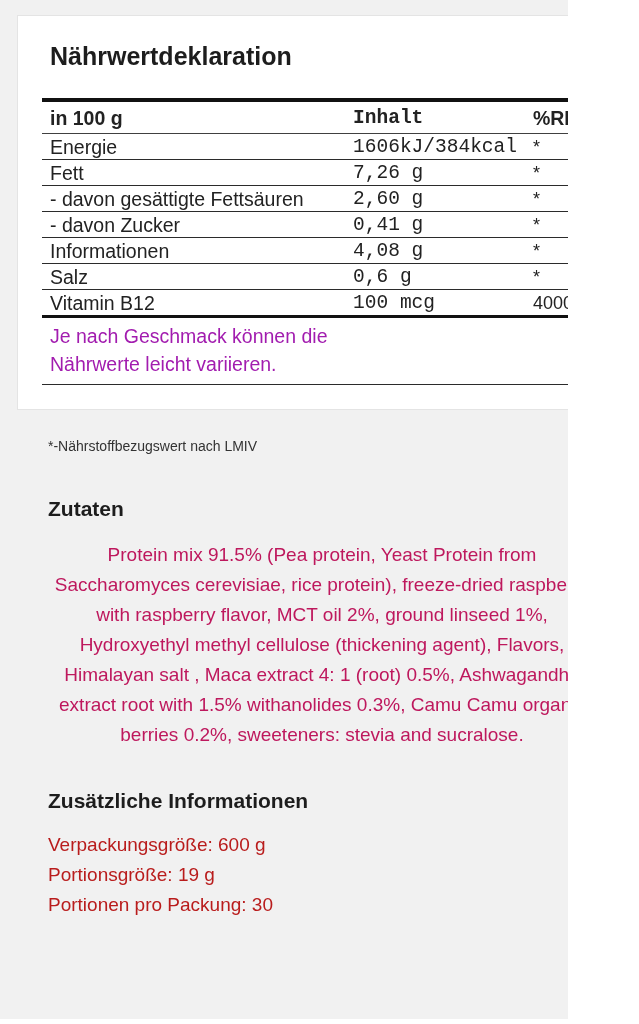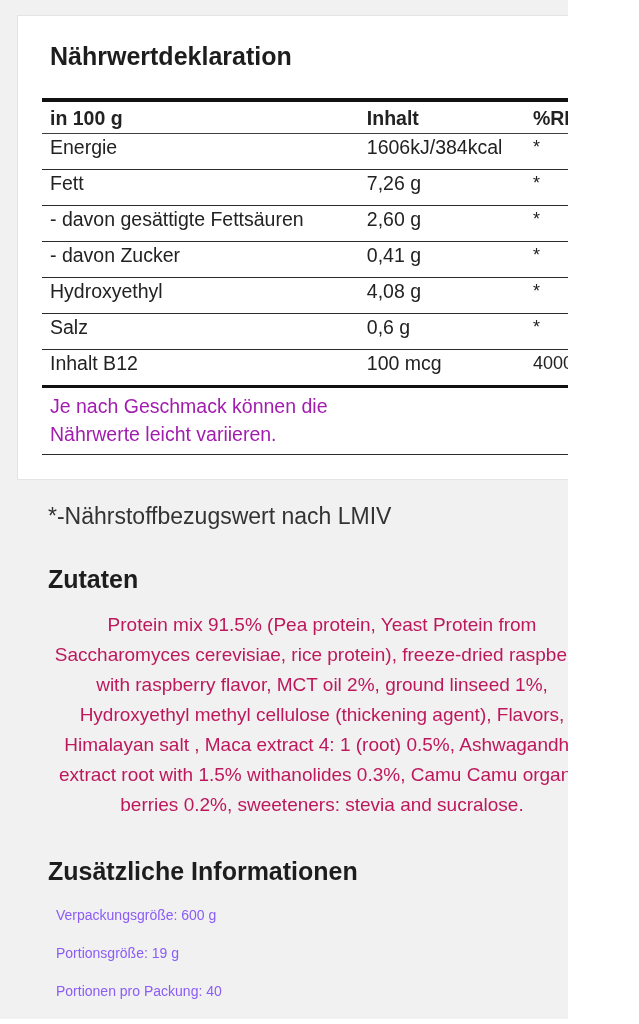--- a/index.html
+++ b/index.html
@@ -41,70 +41,70 @@
     color: #222222;
   }
   table.nutrition th {
     text-align: left;
     font-weight: bold;
     padding: 5px 8px 4px 8px;
     border-bottom: 1px solid #404040;
     line-height: 22px;
   }
   table.nutrition td {
-    padding: 2px 8px 10px 8px;
+    padding: 2px 8px 0 8px;
     line-height: 23px;
     border-bottom: 1.5px solid #2b2b2b;
   }
   table.nutrition tbody tr:last-child td {
     border-bottom: 3.5px solid #111111;
   }
   .c1 { width: 58%; }
-  .c2 { width: 30%; }
+  .c2 { width: 30%; font-family: Liberation Mono, monospace; }
   .c3 { width: 12%; white-space: nowrap; }
   td.c3 { vertical-align: top; font-size: 18px; }
   .footnote-cell {
     padding: 4px 8px 6px 8px !important;
     border-bottom: 1.5px solid #2b2b2b !important;
   }
   .footnote {
     max-width: 320px;
     line-height: 28px;
     color: #a21caf;
   }
   .below {
     padding: 0 26px 0 31px;
     color: #3b3b3b;
   }
   .ref-note {
     margin: 24px 0 0 0;
-    font-size: 23px;
+    font-size: 14px;
     line-height: 24px;
     color: #333333;
   }
   .below h2 {
     margin: 36px 0 0 0;
-    font-size: 25px;
+    font-size: 21px;
     line-height: 30px;
     font-weight: bold;
     color: #1d1d1d;
   }
   .ingredients {
     margin: 16px 0 0 0;
     font-size: 19px;
     line-height: 30px;
     color: #be185d;
     max-width: 548px;
     text-align: center;
   }
   .info-line {
-    margin: 8px;
-    font-size: 14px;
+    margin: 0;
+    font-size: 19px;
     line-height: 30px;
-    color: #8b5cf6;
+    color: #b91c1c;
   }
   .info-block { margin-top: 14px; }
 </style>
 </head>
 <body>
 
 <div class="viewport">
   <div class="page">
 
     <div class="card">
@@ -133,31 +133,31 @@
               <td class="c1">- davon gesättigte Fettsäuren</td>
               <td class="c2">2,60 g</td>
               <td class="c3">*</td>
             </tr>
             <tr>
               <td class="c1">- davon Zucker</td>
               <td class="c2">0,41 g</td>
               <td class="c3">*</td>
             </tr>
             <tr>
-              <td class="c1">Hydroxyethyl</td>
+              <td class="c1">Informationen</td>
               <td class="c2">4,08 g</td>
               <td class="c3">*</td>
             </tr>
             <tr>
               <td class="c1">Salz</td>
               <td class="c2">0,6 g</td>
               <td class="c3">*</td>
             </tr>
             <tr>
-              <td class="c1">Inhalt B12</td>
+              <td class="c1">Vitamin B12</td>
               <td class="c2">100 mcg</td>
               <td class="c3">4000%</td>
             </tr>
           </tbody>
         <tfoot>
           <tr>
             <td class="footnote-cell" colspan="3">
               <div class="footnote">Je nach Geschmack können die Nährwerte leicht variieren.</div>
             </td>
           </tr>
@@ -168,18 +168,18 @@
     <div class="below">
       <p class="ref-note">*-Nährstoffbezugswert nach LMIV</p>
 
       <h2>Zutaten</h2>
       <p class="ingredients">Protein mix 91.5% (Pea protein, Yeast Protein from Saccharomyces cerevisiae, rice protein), freeze-dried raspberry with raspberry flavor, MCT oil 2%, ground linseed 1%, Hydroxyethyl methyl cellulose (thickening agent), Flavors, Himalayan salt , Maca extract 4: 1 (root) 0.5%, Ashwagandha extract root with 1.5% withanolides 0.3%, Camu Camu organic berries 0.2%, sweeteners: stevia and sucralose.</p>
 
       <h2>Zusätzliche Informationen</h2>
       <div class="info-block">
         <p class="info-line">Verpackungsgröße: 600 g</p>
         <p class="info-line">Portionsgröße: 19 g</p>
-        <p class="info-line">Portionen pro Packung: 40</p>
+        <p class="info-line">Portionen pro Packung: 30</p>
       </div>
     </div>
 
   </div>
 </div>
 
 </body></html>

